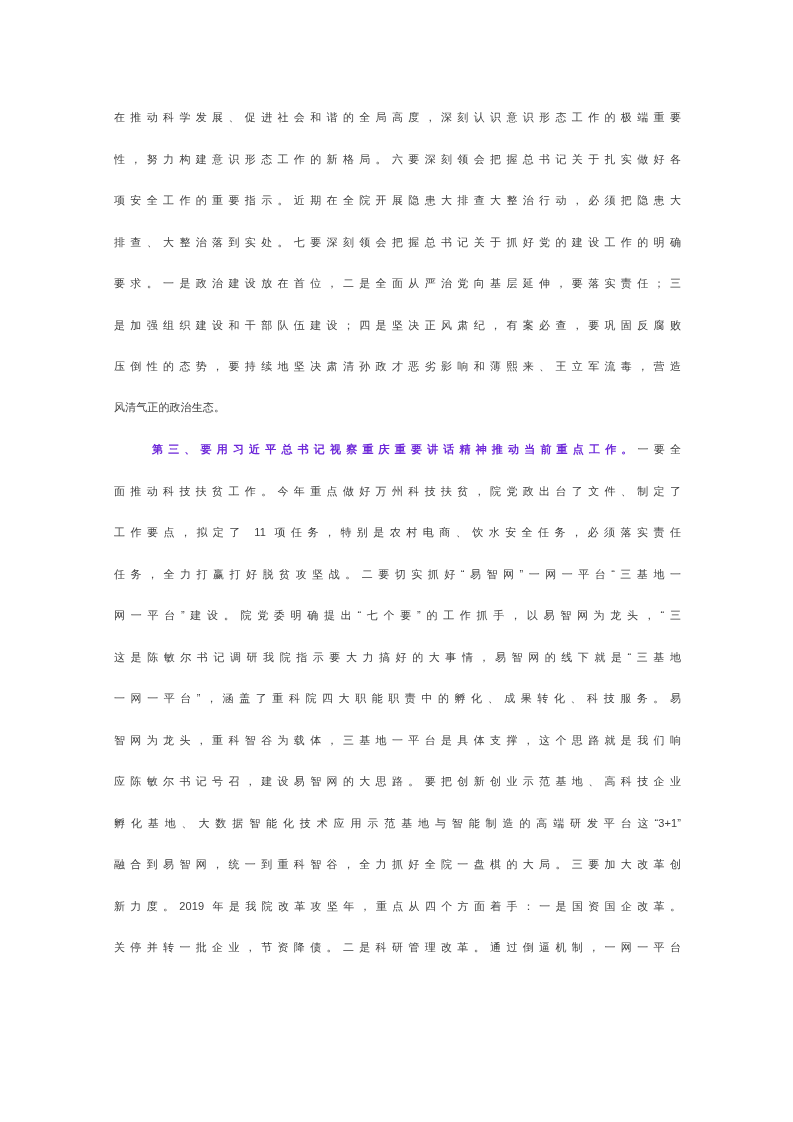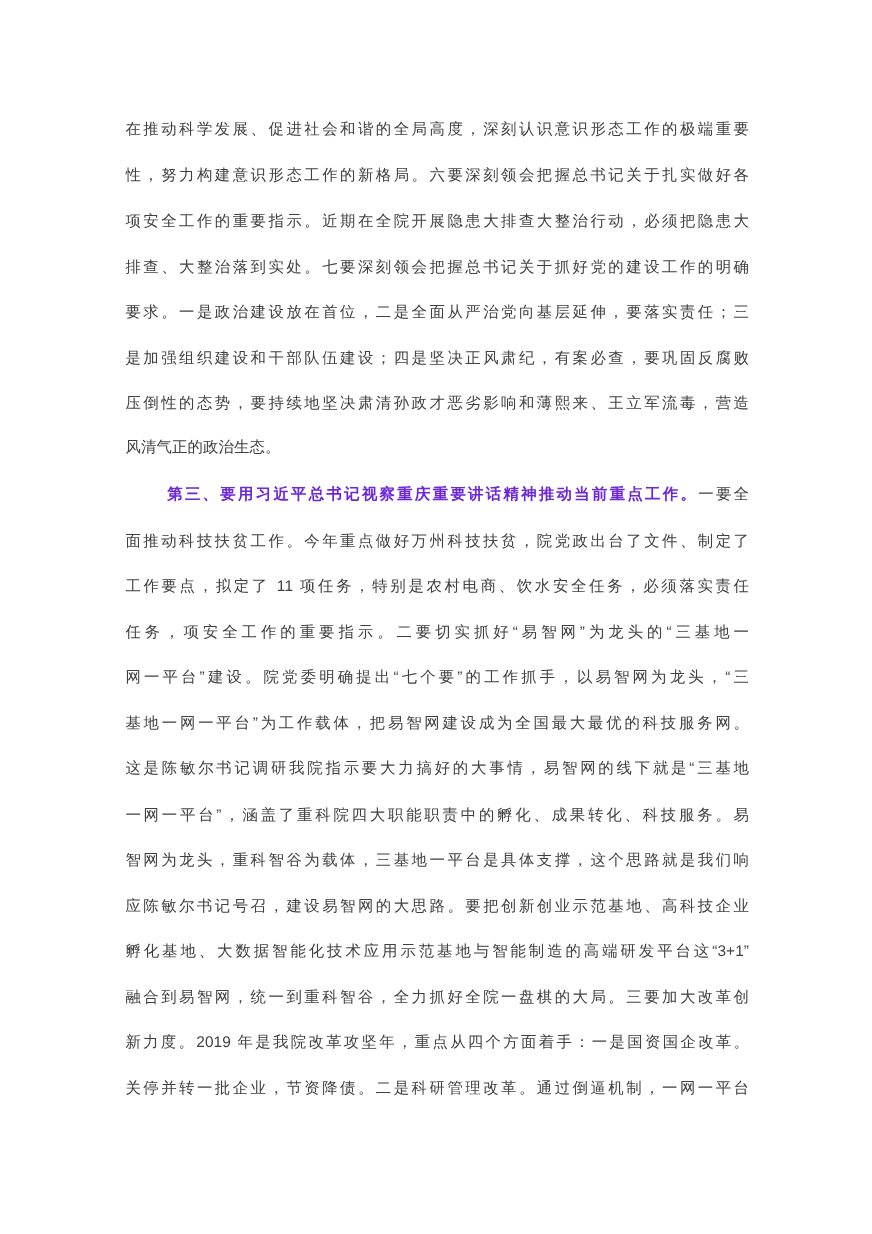--- a/index.html
+++ b/index.html
@@ -19,21 +19,21 @@
     left: 0; top: 0;
     width: 793px;
     height: 1122px;
     background: #ffffff;
   }
   .text-body {
     position: absolute;
     left: 114px;
     top: 97px;
     width: 567px;
-    font-size: 14px;
+    font-size: 11px;
     color: #404040;
     letter-spacing: 0.1px;
   }
   .paragraph { margin: 0; padding: 0; }
   .line {
     height: 41.5px;
     line-height: 41.5px;
     text-align: justify;
     text-align-last: justify;
     -moz-text-align-last: justify;
@@ -66,23 +66,22 @@
         <div class="line"><span class="seg">排查、大整治落到实处。七要深刻领会把握总书记关于抓好党的建设工作的明确</span></div>
         <div class="line"><span class="seg">要求。一是政治建设放在首位，二是全面从严治党向基层延伸，要落实责任；三</span></div>
         <div class="line"><span class="seg">是加强组织建设和干部队伍建设；四是坚决正风肃纪，有案必查，要巩固反腐败</span></div>
         <div class="line"><span class="seg">压倒性的态势，要持续地坚决肃清孙政才恶劣影响和薄熙来、王立军流毒，营造</span></div>
         <div class="line no-stretch"><span class="seg">风清气正的政治生态。</span></div>
       </div>
       <div class="paragraph">
         <div class="line indent"><span class="seg bold">第三、要用习近平总书记视察重庆重要讲话精神推动当前重点工作。</span><span class="seg">一要全</span></div>
         <div class="line"><span class="seg">面推动科技扶贫工作。今年重点做好万州科技扶贫，院党政出台了文件、制定了</span></div>
         <div class="line"><span class="seg">工作要点，拟定了 11 项任务，特别是农村电商、饮水安全任务，必须落实责任</span></div>
-        <div class="line"><span class="seg">任务，项安全工作的重要指示。二要切实抓好“易智网”为龙头的“三基地一</span></div>
+        <div class="line"><span class="seg">任务，全力打赢打好脱贫攻坚战。二要切实抓好“易智网”一网一平台“三基地一</span></div>
         <div class="line"><span class="seg">网一平台”建设。院党委明确提出“七个要”的工作抓手，以易智网为龙头，“三</span></div>
-        <div class="line"><span class="seg">基地一网一平台”为工作载体，把易智网建设成为全国最大最优的科技服务网。</span></div>
         <div class="line"><span class="seg">这是陈敏尔书记调研我院指示要大力搞好的大事情，易智网的线下就是“三基地</span></div>
         <div class="line"><span class="seg">一网一平台”，涵盖了重科院四大职能职责中的孵化、成果转化、科技服务。易</span></div>
         <div class="line"><span class="seg">智网为龙头，重科智谷为载体，三基地一平台是具体支撑，这个思路就是我们响</span></div>
         <div class="line"><span class="seg">应陈敏尔书记号召，建设易智网的大思路。要把创新创业示范基地、高科技企业</span></div>
         <div class="line"><span class="seg">孵化基地、大数据智能化技术应用示范基地与智能制造的高端研发平台这“3+1”</span></div>
         <div class="line"><span class="seg">融合到易智网，统一到重科智谷，全力抓好全院一盘棋的大局。三要加大改革创</span></div>
         <div class="line"><span class="seg">新力度。2019 年是我院改革攻坚年，重点从四个方面着手：一是国资国企改革。</span></div>
         <div class="line"><span class="seg">关停并转一批企业，节资降债。二是科研管理改革。通过倒逼机制，一网一平台</span></div>
       </div>
     </div>

